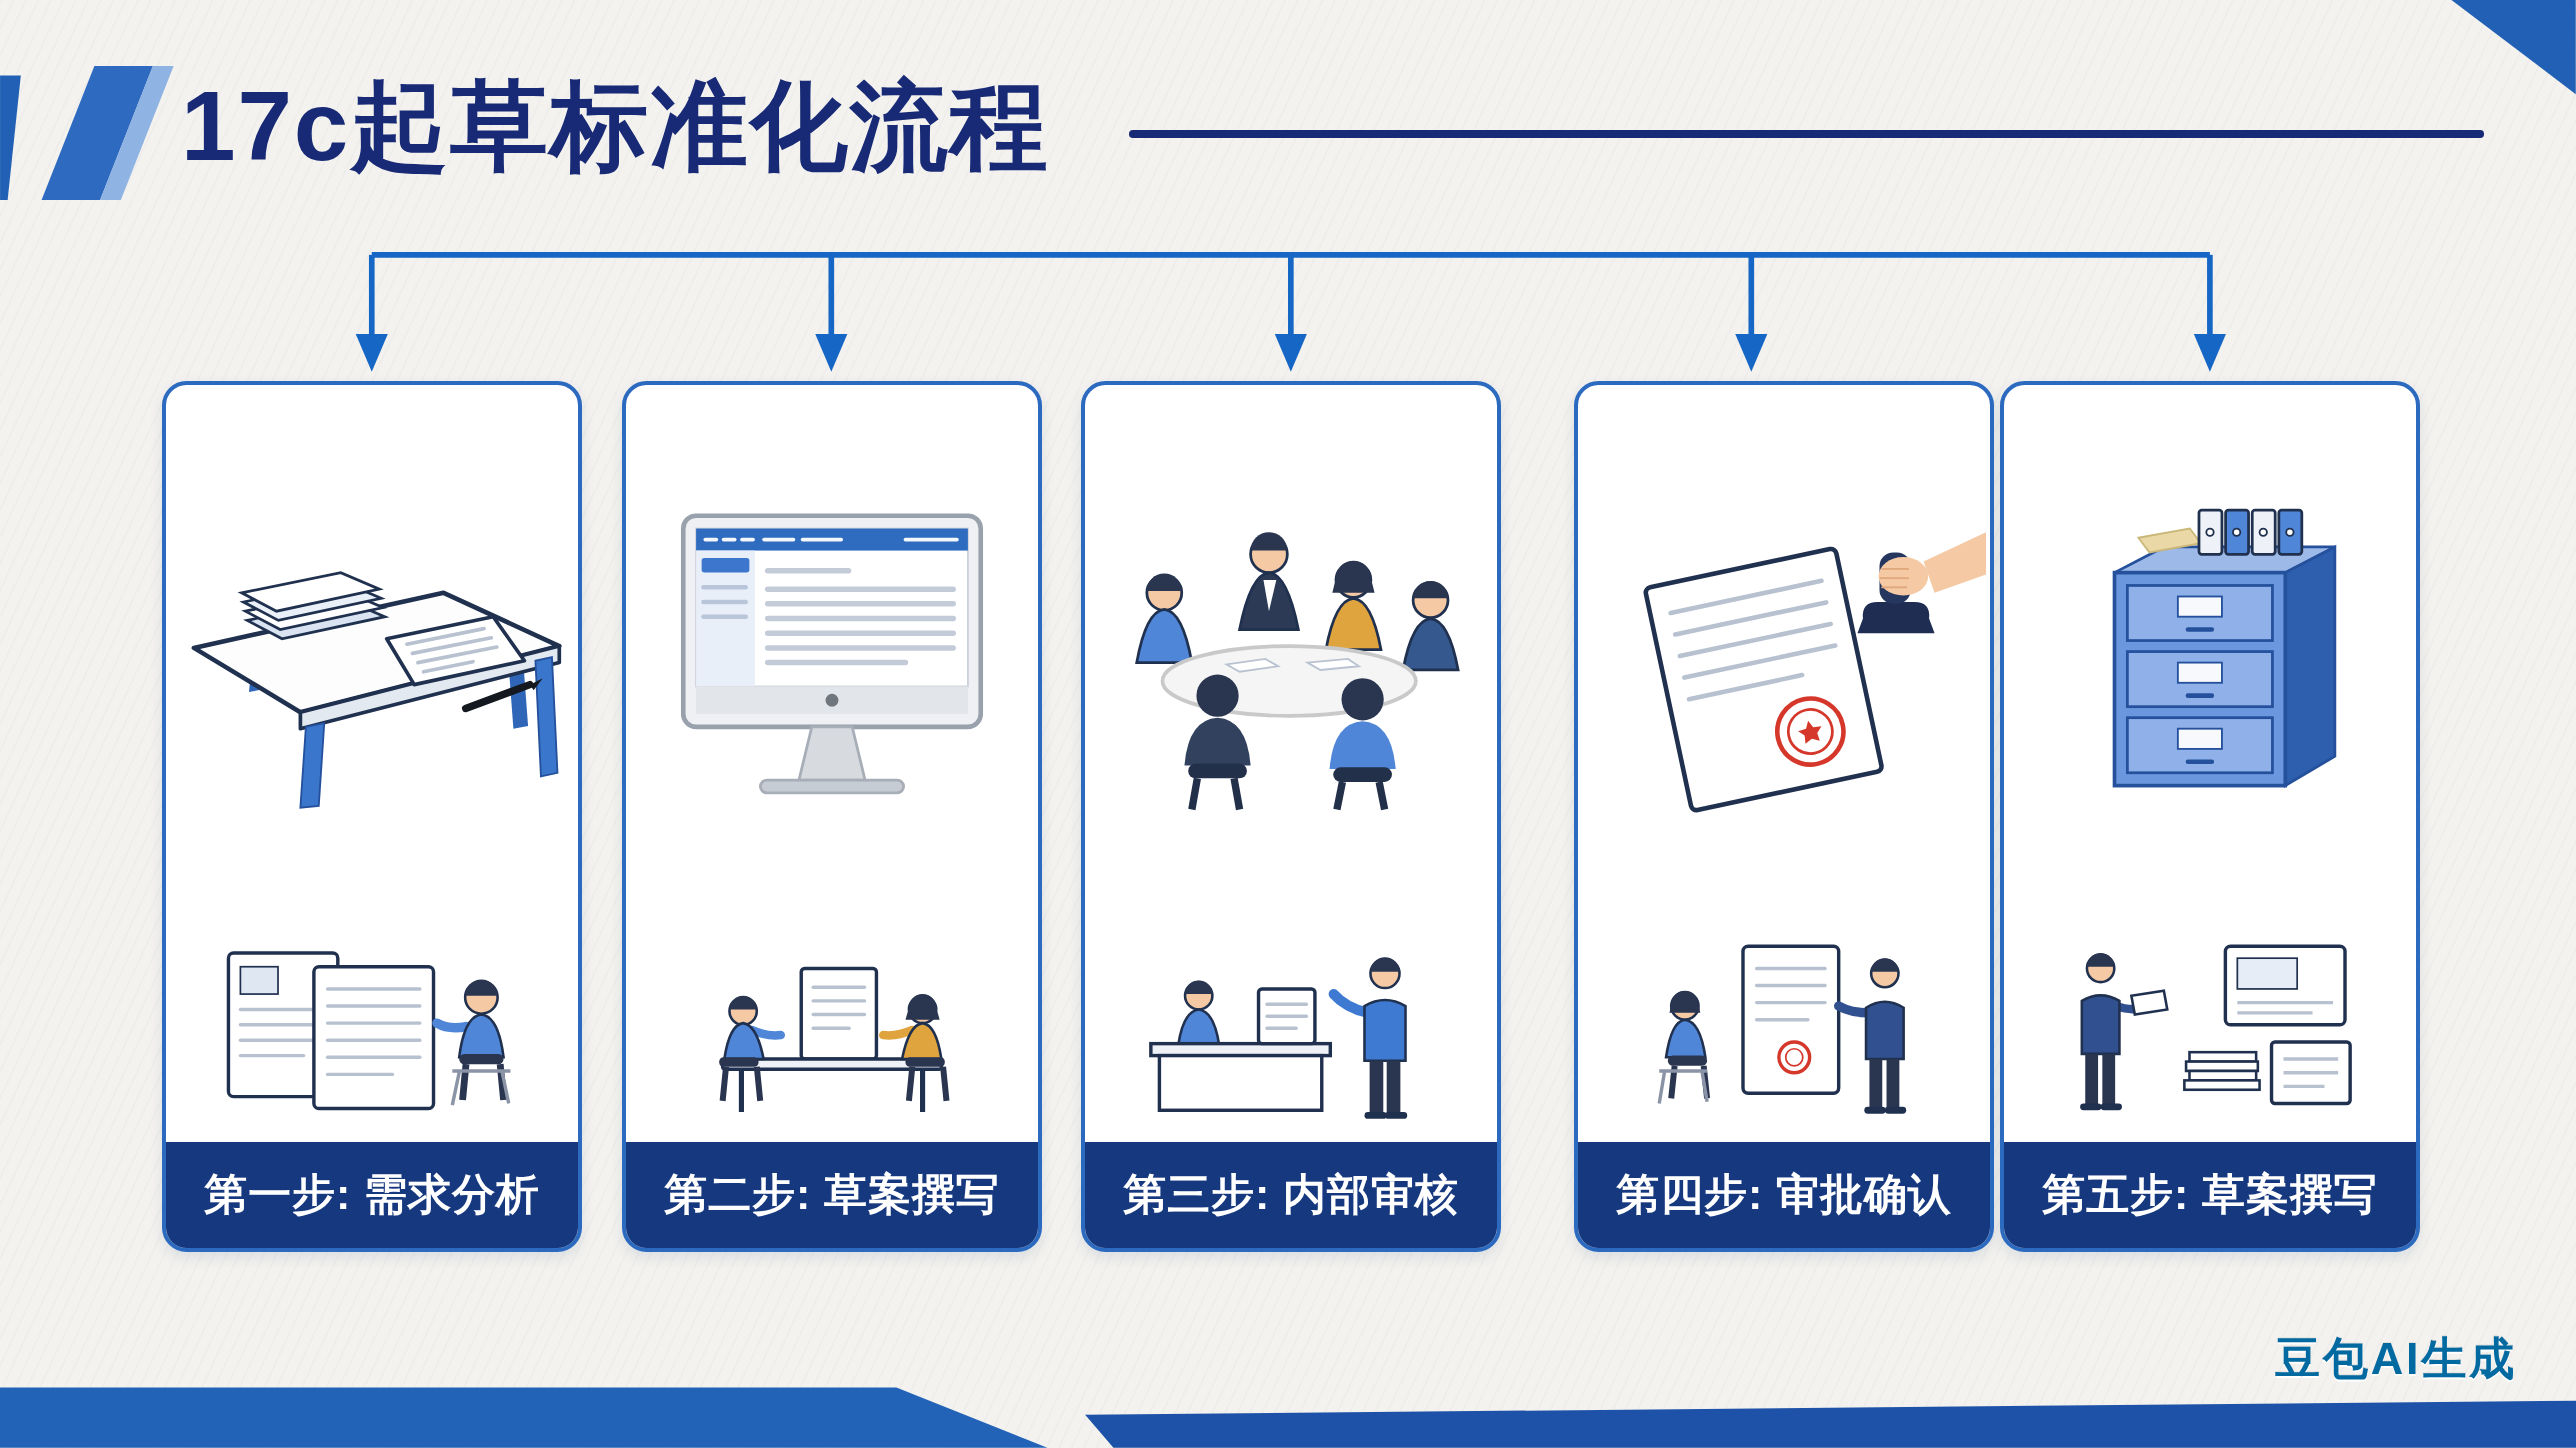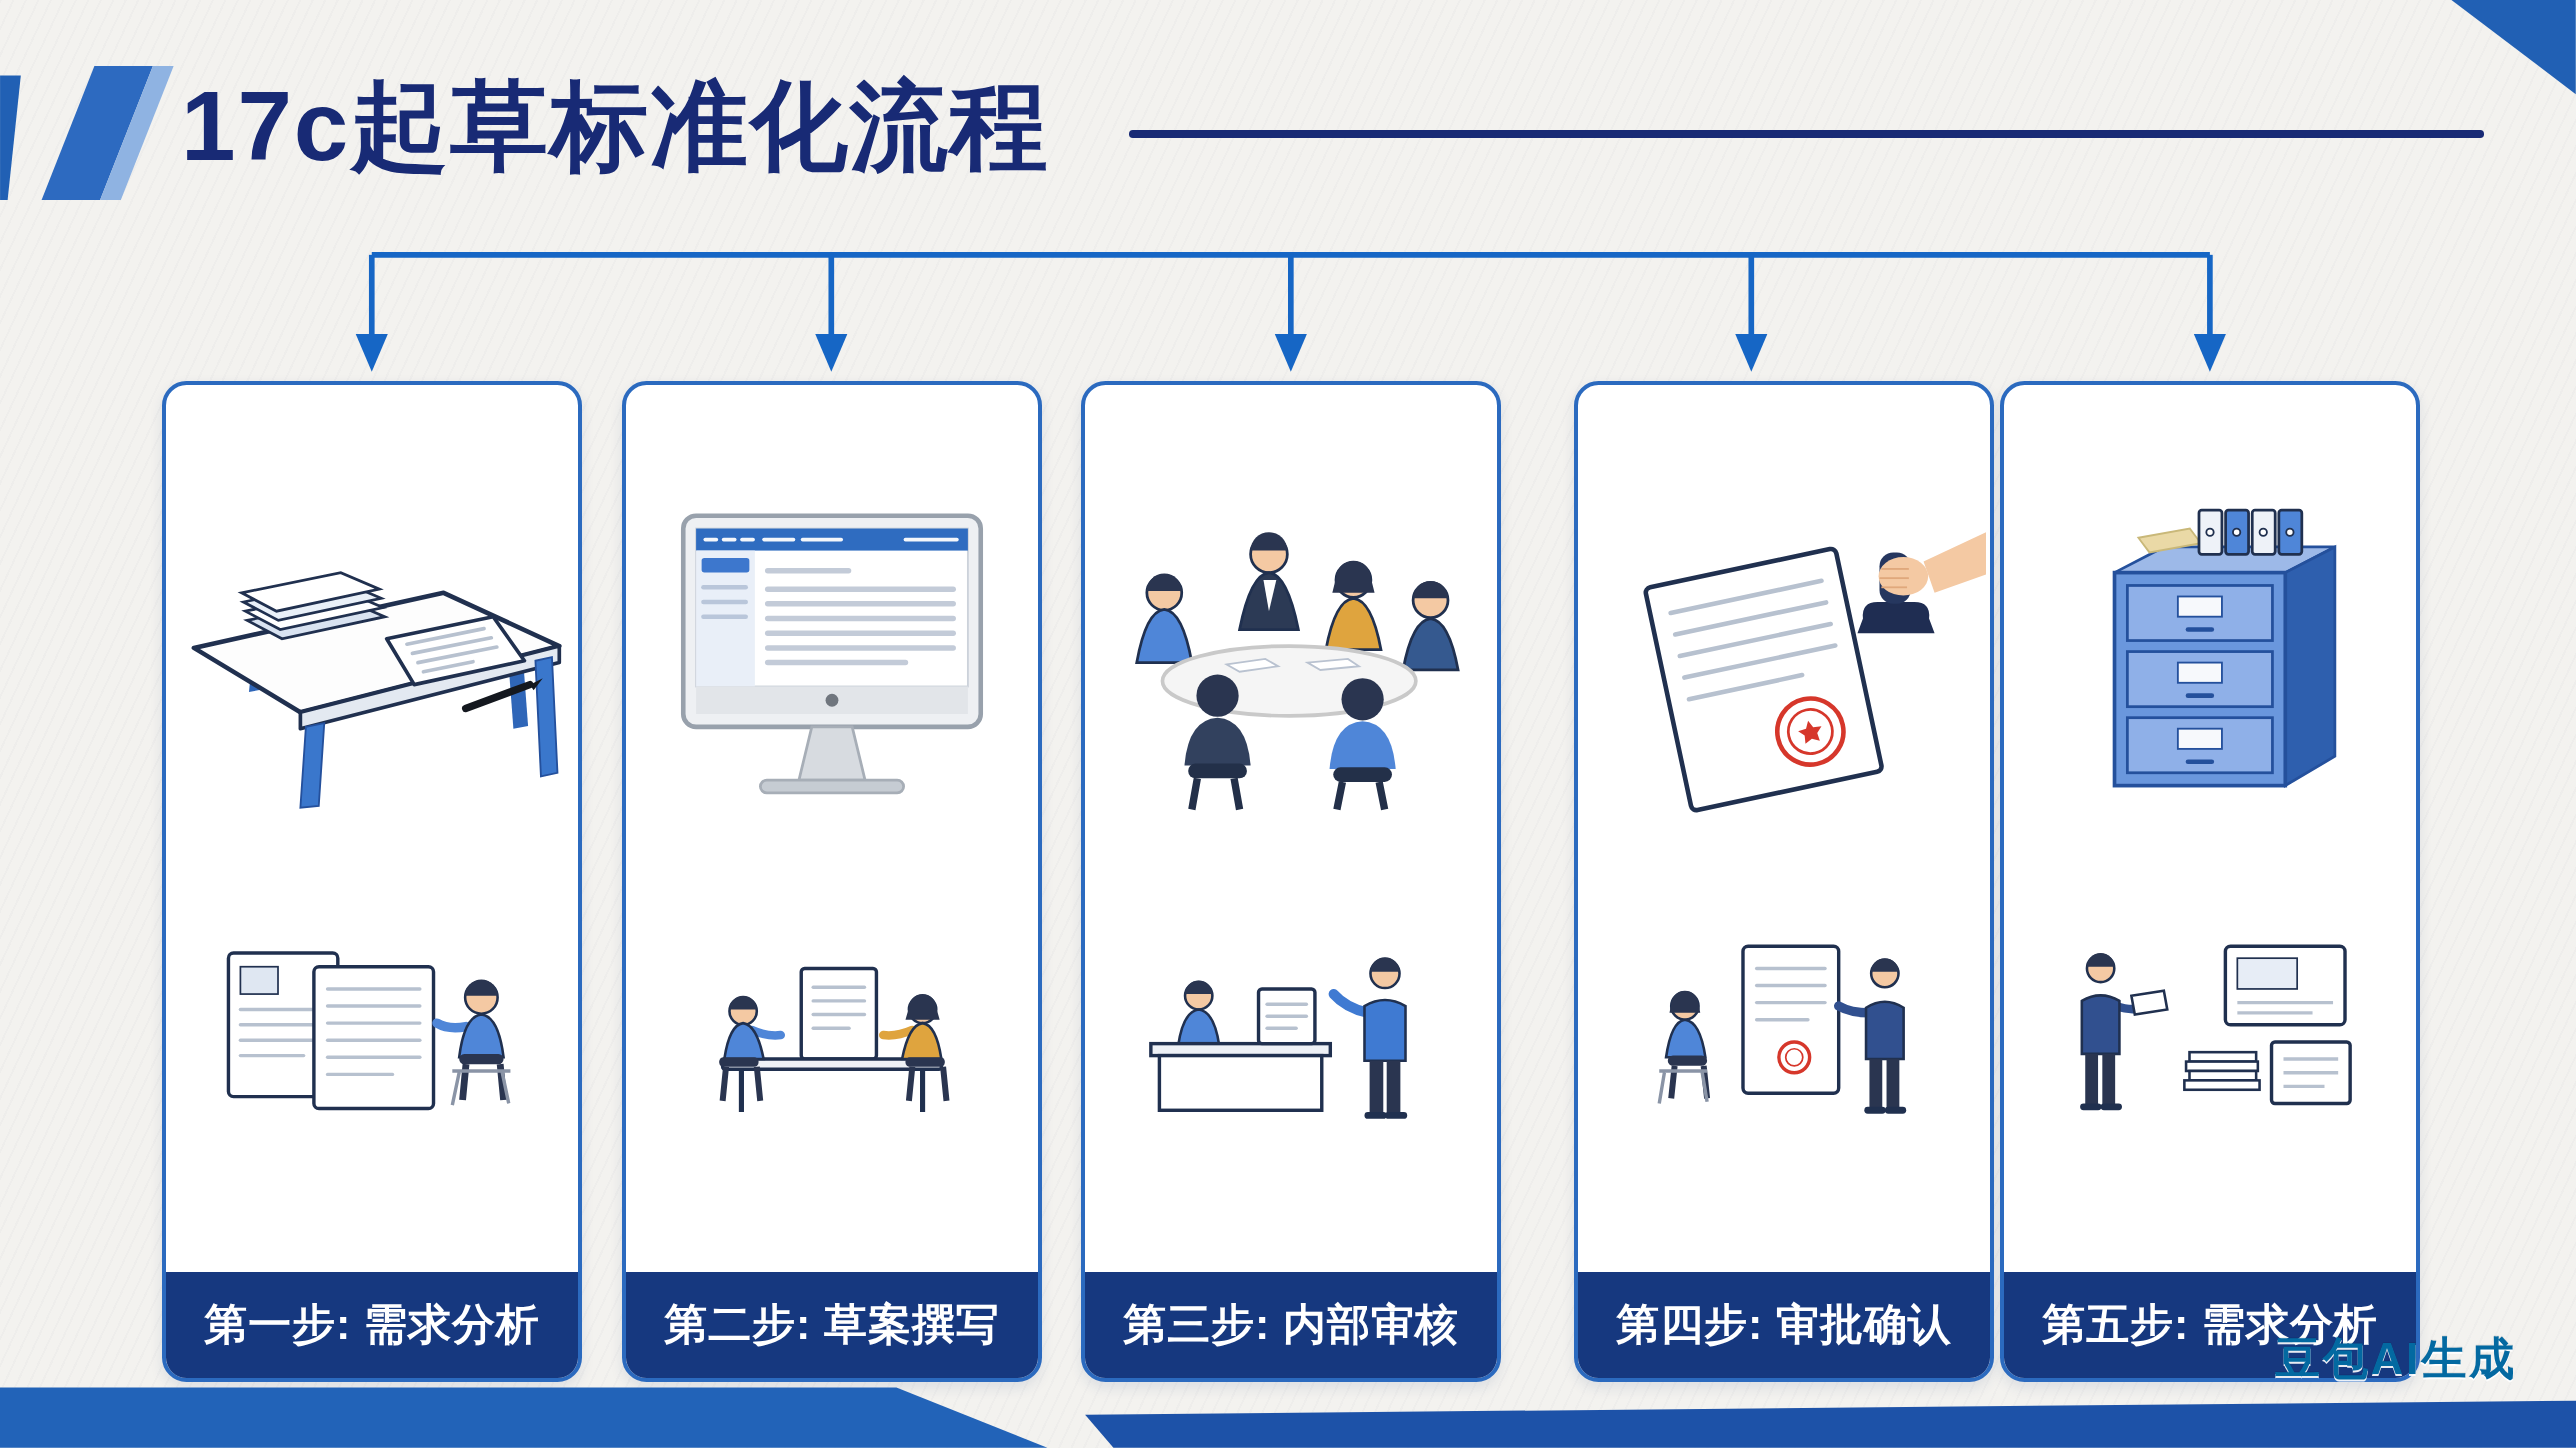--- a/index.html
+++ b/index.html
@@ -18,21 +18,21 @@
   .title{
     position:absolute;left:181px;top:62px;margin:0;
     font-size:98px;font-weight:800;color:#182a75;letter-spacing:1.9px;white-space:nowrap;
   }
   .title-rule{
     position:absolute;left:1129px;top:130px;width:1355px;height:7.5px;
     background:#182a75;border-radius:3.8px;
   }
   .connector{position:absolute;left:0;top:0;width:2576px;height:387px;pointer-events:none;}
   .card{
-    position:absolute;top:381px;width:420px;height:1001px;box-sizing:border-box;
+    position:absolute;top:381px;width:420px;height:871px;box-sizing:border-box;
     background:#ffffff;border:4.7px solid #2b6abf;border-radius:24.5px;overflow:hidden;
     box-shadow:0 5.7px 13.2px rgba(30,60,120,.10);
   }
   .c1{left:162px}.c2{left:622px}.c3{left:1081px}.c4{left:1574px}.c5{left:2000px}
   .illu-main{height:514px;display:flex;align-items:center;justify-content:center;padding-top:15px;}
   .illu-main svg{width:404px;height:auto;max-height:500px;}
   .illu-sub{height:234px;display:flex;align-items:center;justify-content:center;}
   .illu-sub svg{width:376px;height:auto;max-height:228px;}
   .card-label{
     position:absolute;left:0;right:0;bottom:0;height:106px;background:#16387f;
@@ -387,21 +387,21 @@
         <rect x="196" y="172" width="78" height="11"></rect>
         <rect x="190" y="183" width="88" height="11"></rect>
       </g>
       <rect x="292" y="138" width="92" height="72" rx="4" fill="#ffffff" stroke="#20304f" stroke-width="4"></rect>
       <line x1="306" y1="158" x2="370" y2="158" stroke="#b7c1cf" stroke-width="4"></line>
       <line x1="306" y1="174" x2="370" y2="174" stroke="#b7c1cf" stroke-width="4"></line>
       <line x1="306" y1="190" x2="354" y2="190" stroke="#b7c1cf" stroke-width="4"></line>
     </svg>
   </div>
   <div class="card-label">
-    <span>第五步: 需求分析</span>
+    <span>第五步: 草案撰写</span>
   </div>
 </article>
 
 <div class="watermark">豆包AI生成</div>
 
 <svg class="bottom-stripe" width="2576" height="123" viewBox="0 0 2730 130">
   <polygon points="0,66 950,66 1110,130 0,130" fill="#2263b8"></polygon>
   <polygon points="1150,95 2730,80 2730,130 1180,130" fill="#1d52a8"></polygon>
 </svg>
 

